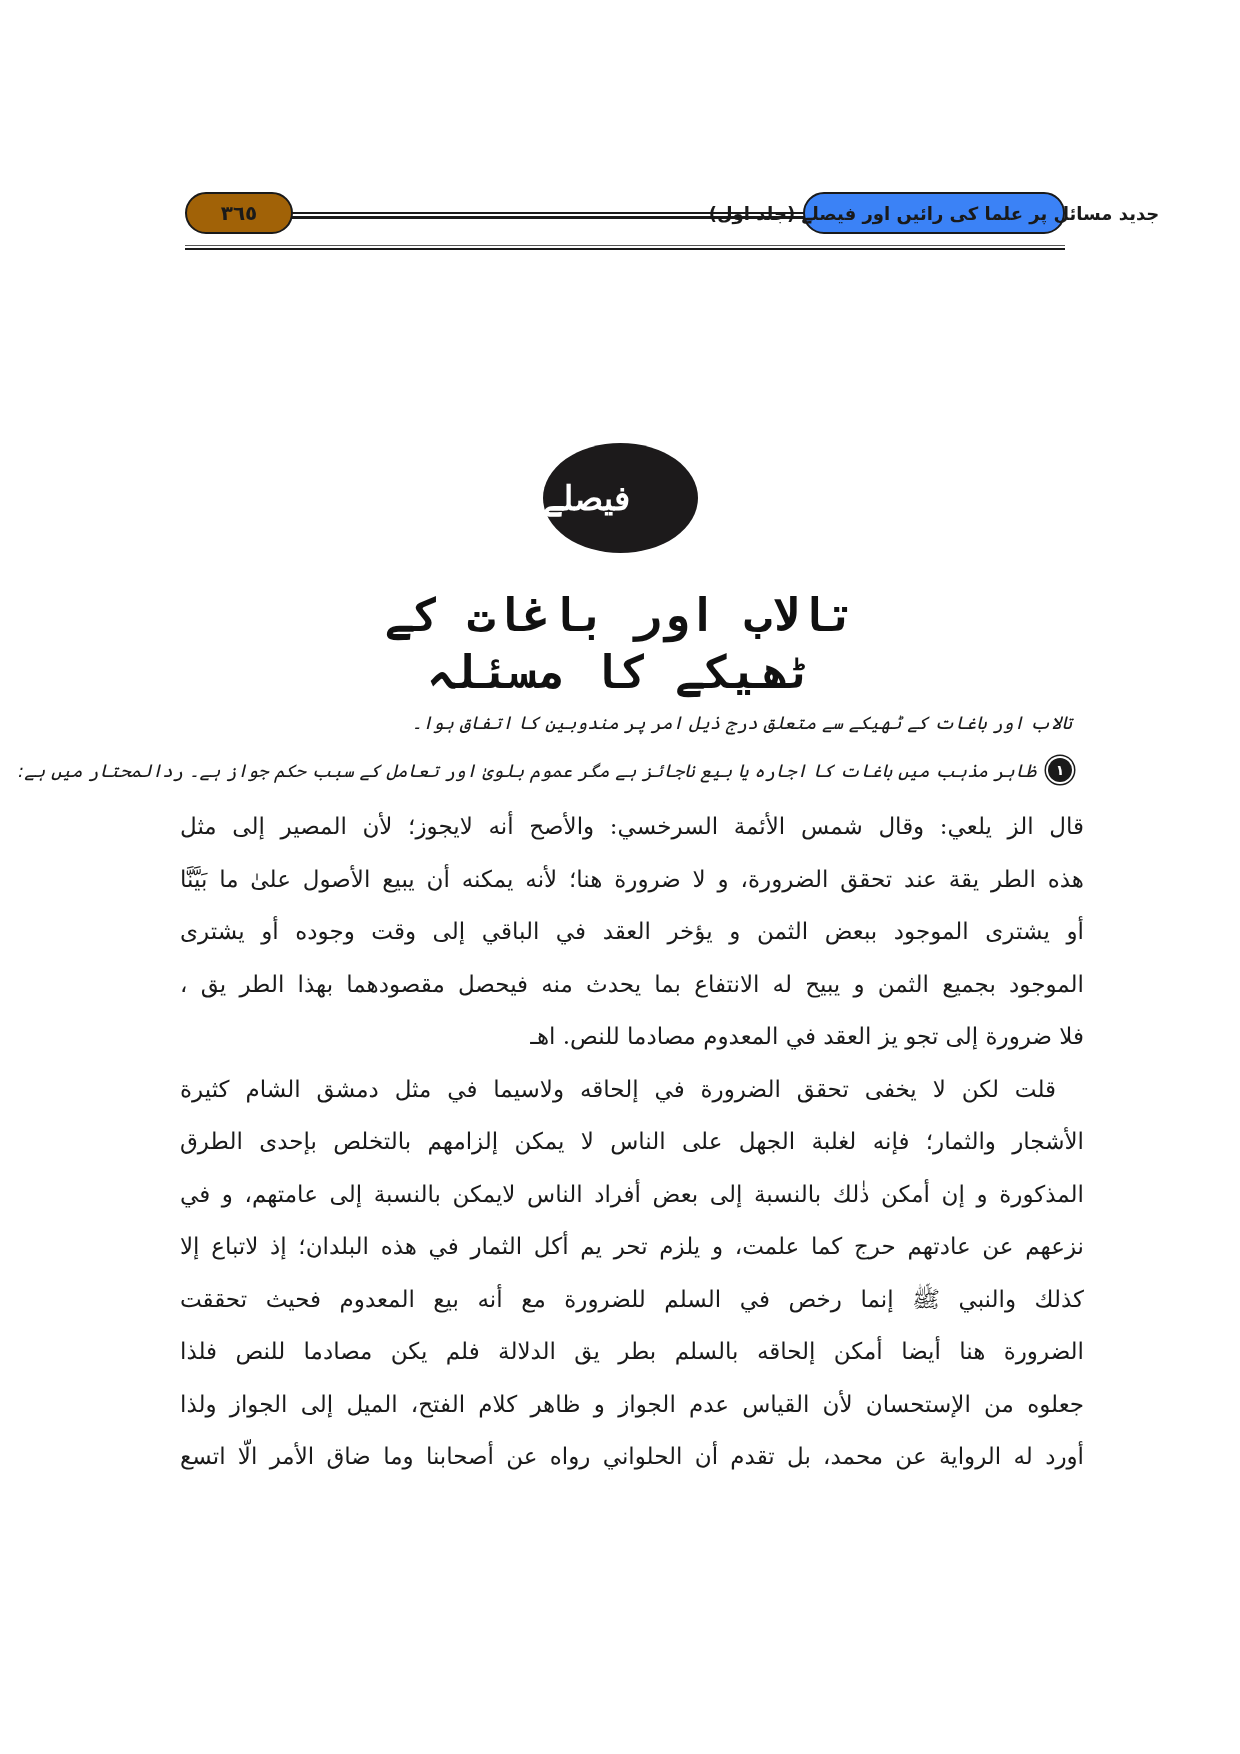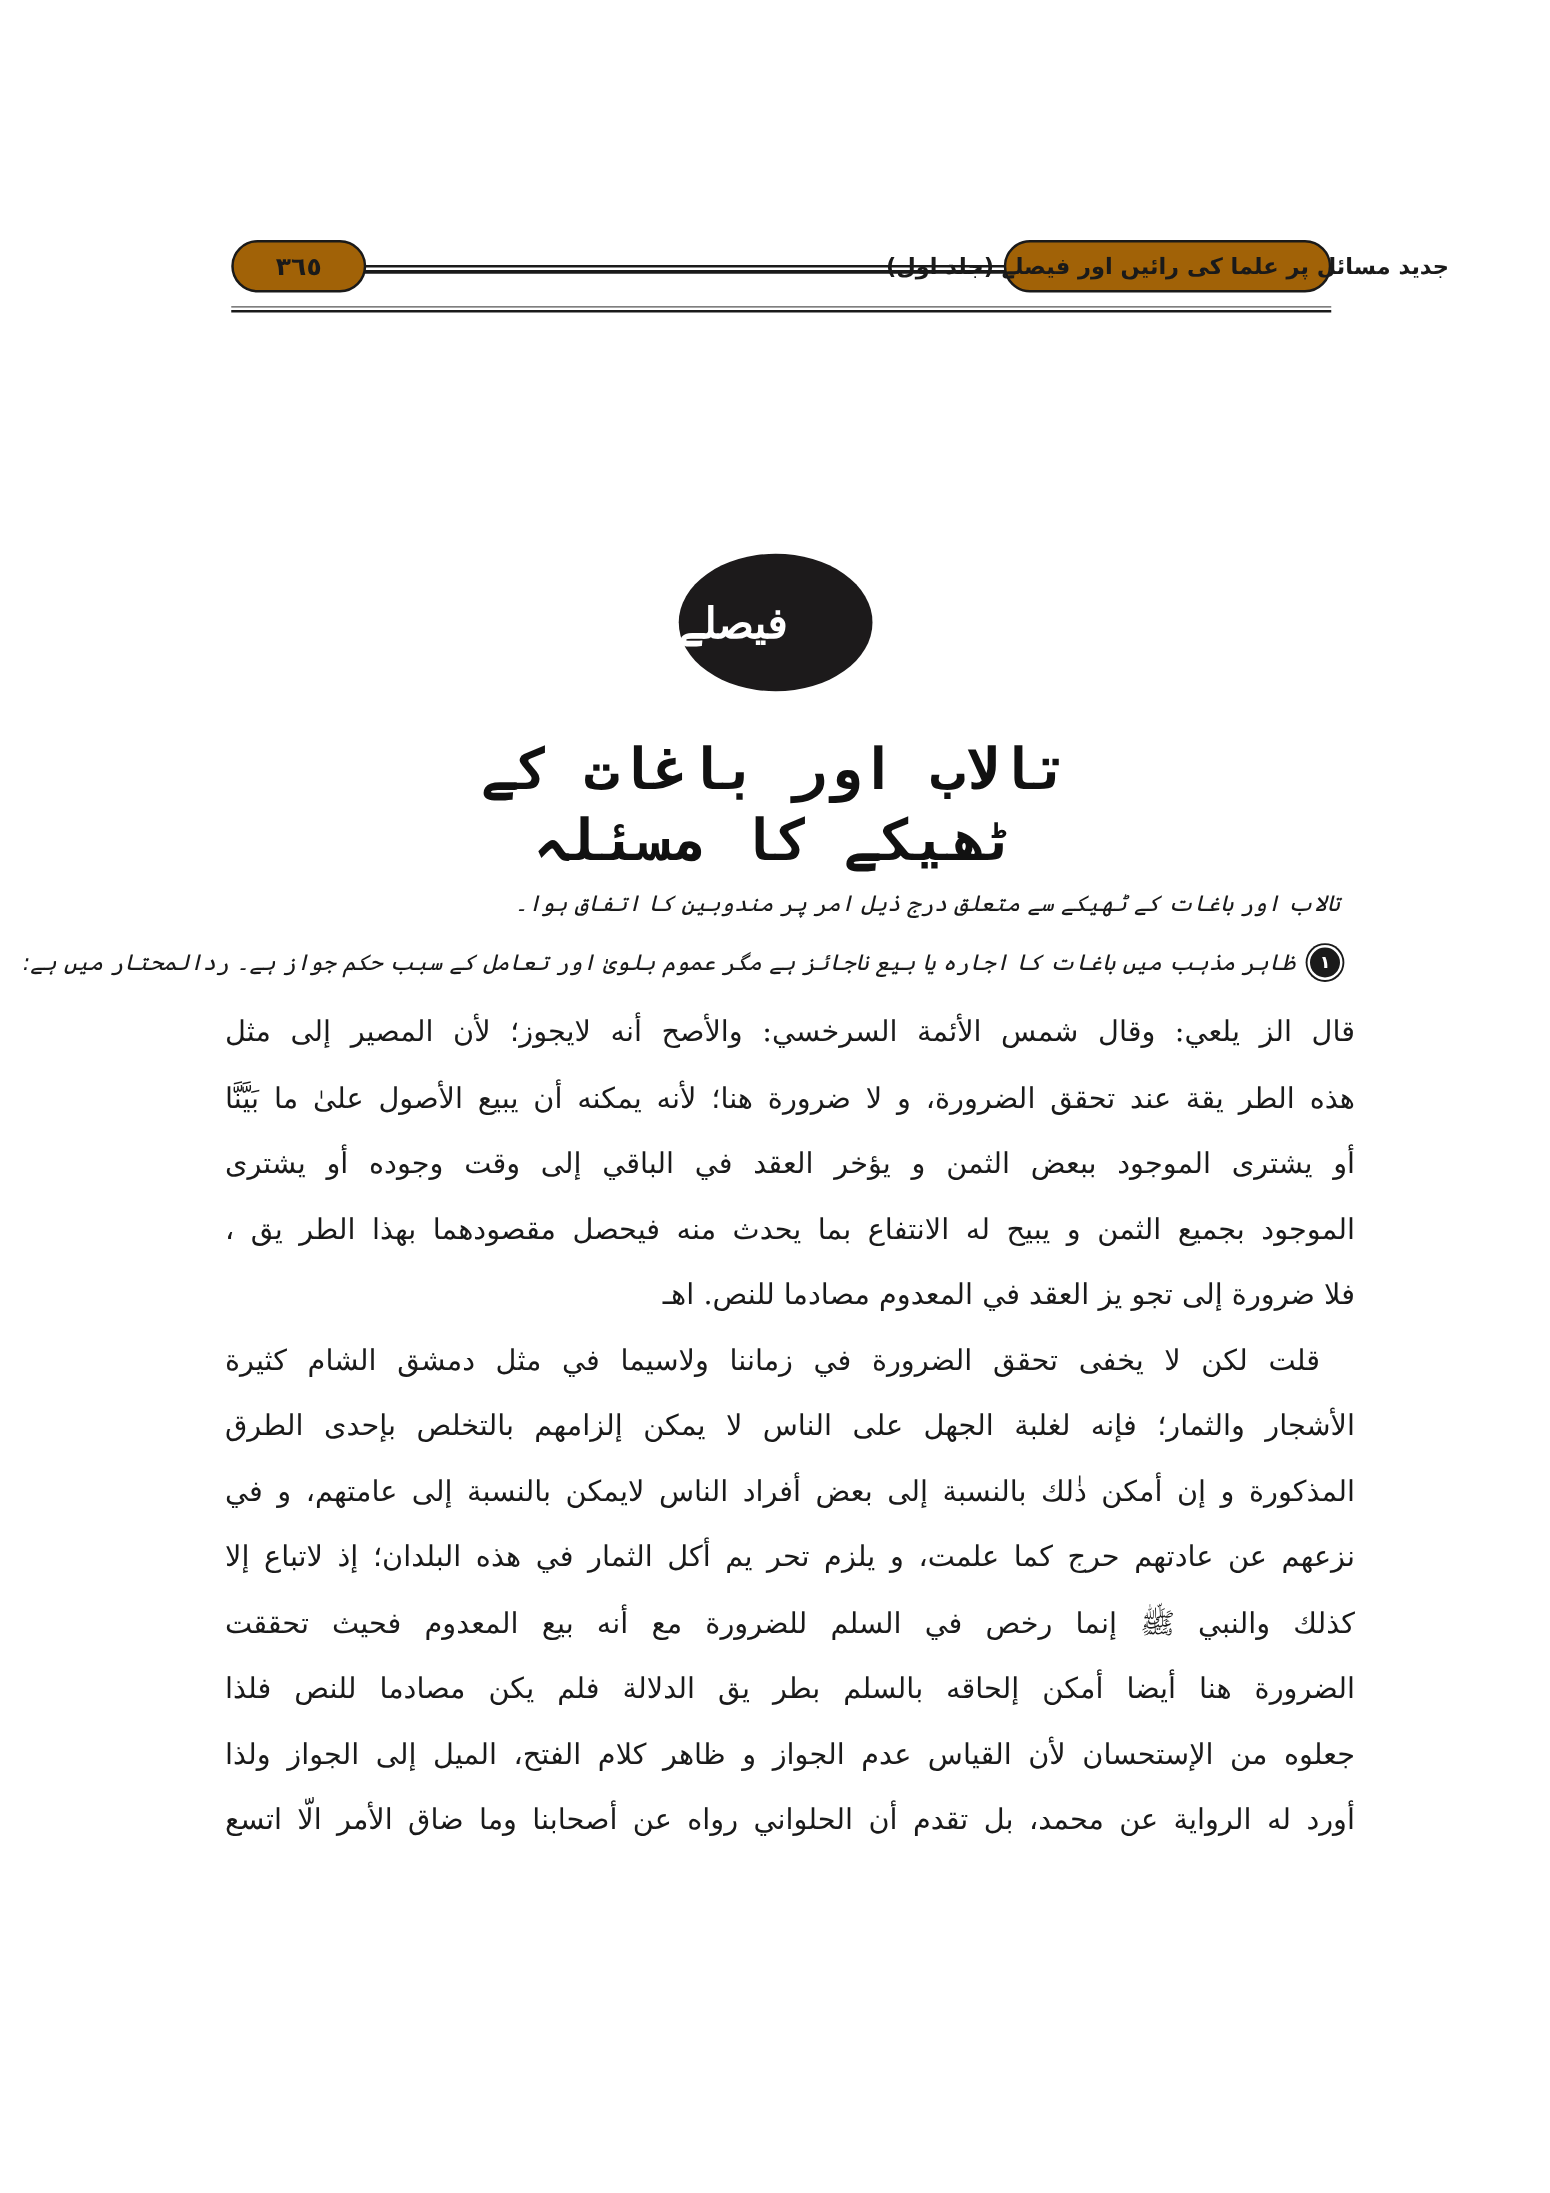--- a/index.html
+++ b/index.html
@@ -51,21 +51,21 @@
       font-size: 20px;
     }
     .header .title-pill {
       position: absolute;
       right: 0;
       top: 0;
       width: 262px;
       height: 42px;
       border: 2.5px solid #1a1a1a;
       border-radius: 22px;
-      background: #a16207;
+      background: #3b82f6;
       box-sizing: border-box;
       display: flex;
       align-items: center;
       justify-content: center;
       direction: rtl;
       font-family: "DejaVu Sans", sans-serif;
       font-weight: bold;
       font-size: 18px;
       white-space: nowrap;
     }
@@ -198,21 +198,21 @@
   <span>ظاہر مذہب میں باغات کا اجارہ یا بیع ناجائز ہے مگر عموم بلویٰ اور تعامل کے سبب حکم جواز ہے۔ ردالمحتار میں ہے:</span>
 </div>
 
 <div class="arabic-body">
   <span class="line">قال الز يلعي: وقال شمس الأئمة السرخسي: والأصح أنه لايجوز؛ لأن المصير إلى مثل</span>
   <span class="line">هذه الطر يقة عند تحقق الضرورة، و لا ضرورة هنا؛ لأنه يمكنه أن يبيع الأصول علىٰ ما بَيَّنَّا</span>
   <span class="line">أو يشترى الموجود ببعض الثمن و يؤخر العقد في الباقي إلى وقت وجوده أو يشترى</span>
   <span class="line">الموجود بجميع الثمن و يبيح له الانتفاع بما يحدث منه فيحصل مقصودهما بهذا الطر يق ،</span>
   <span class="line last">فلا ضرورة إلى تجو يز العقد في المعدوم مصادما للنص. اهـ</span>
 
-  <span class="line indent">قلت لكن لا يخفى تحقق الضرورة في زماننا ولاسيما في مثل دمشق الشام كثيرة</span>
+  <span class="line indent">قلت لكن لا يخفى تحقق الضرورة في إلحاقه ولاسيما في مثل دمشق الشام كثيرة</span>
   <span class="line">الأشجار والثمار؛ فإنه لغلبة الجهل على الناس لا يمكن إلزامهم بالتخلص بإحدى الطرق</span>
   <span class="line">المذكورة و إن أمكن ذٰلك بالنسبة إلى بعض أفراد الناس لايمكن بالنسبة إلى عامتهم، و في</span>
   <span class="line">نزعهم عن عادتهم حرج كما علمت، و يلزم تحر يم أكل الثمار في هذه البلدان؛ إذ لاتباع إلا</span>
   <span class="line">كذلك والنبي ﷺ إنما رخص في السلم للضرورة مع أنه بيع المعدوم فحيث تحققت</span>
   <span class="line">الضرورة هنا أيضا أمكن إلحاقه بالسلم بطر يق الدلالة فلم يكن مصادما للنص فلذا</span>
   <span class="line">جعلوه من الإستحسان لأن القياس عدم الجواز و ظاهر كلام الفتح، الميل إلى الجواز ولذا</span>
   <span class="line">أورد له الرواية عن محمد، بل تقدم أن الحلواني رواه عن أصحابنا وما ضاق الأمر الّا اتسع</span>
 </div>
 
 </body></html>

